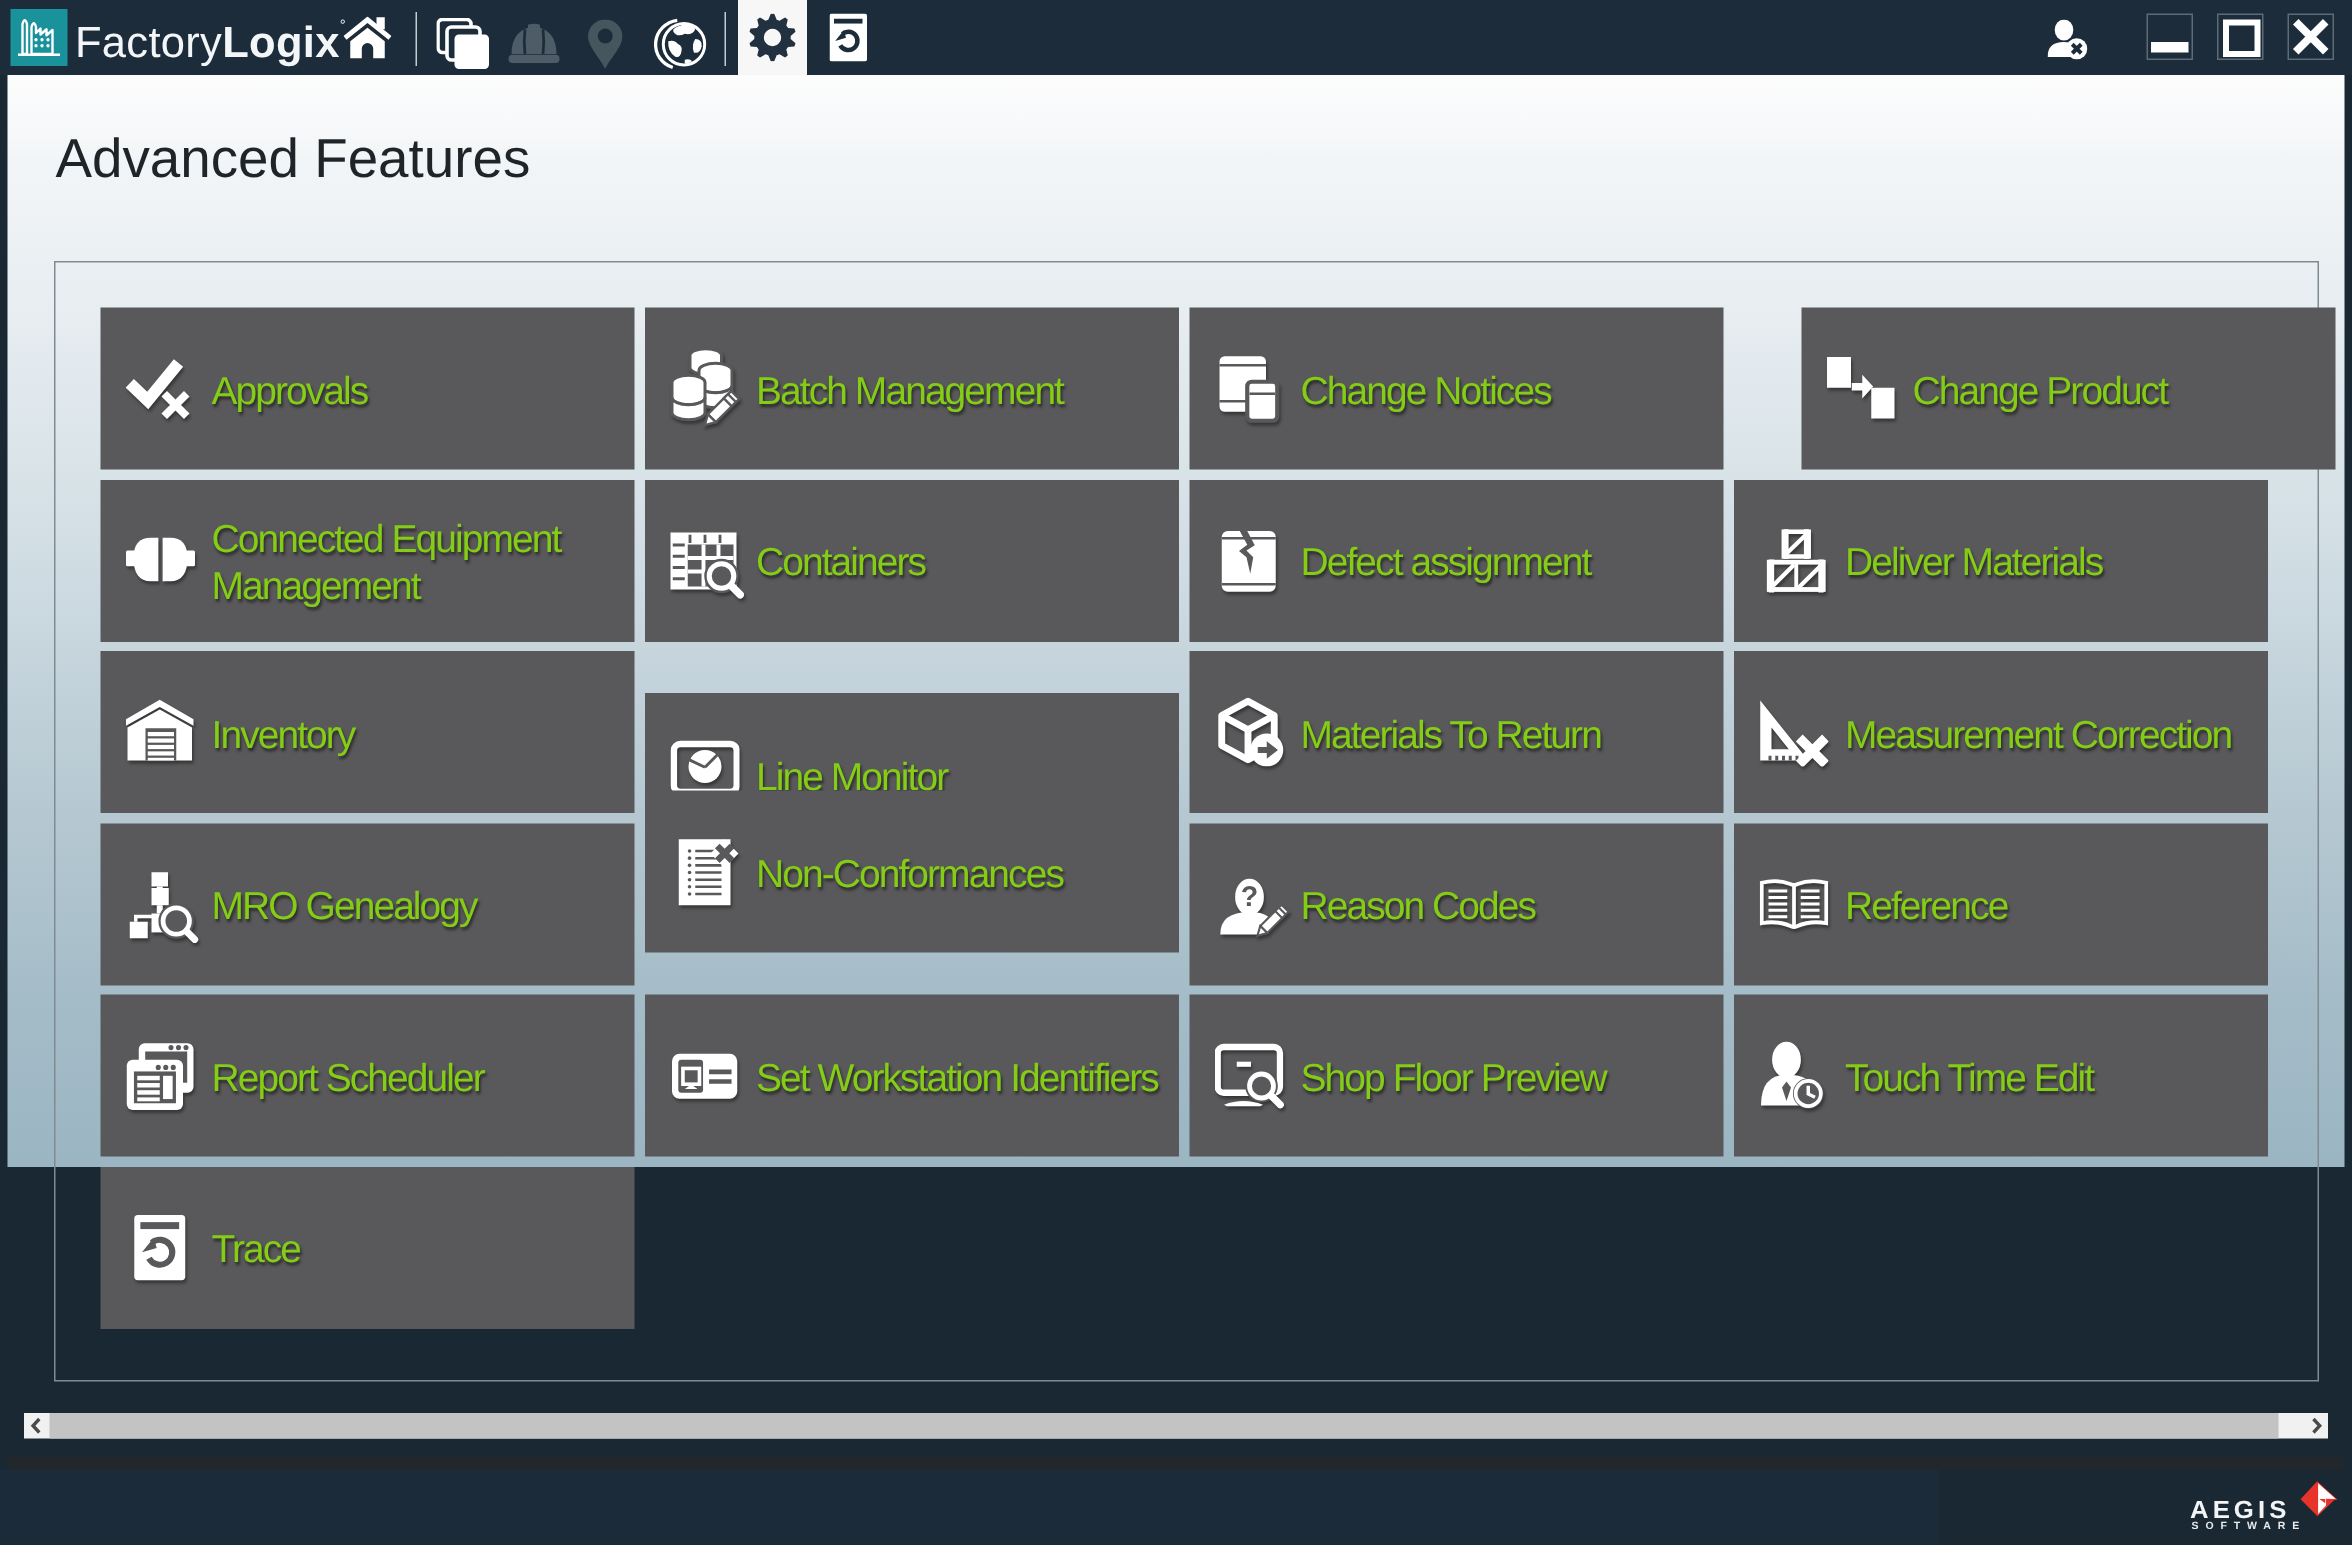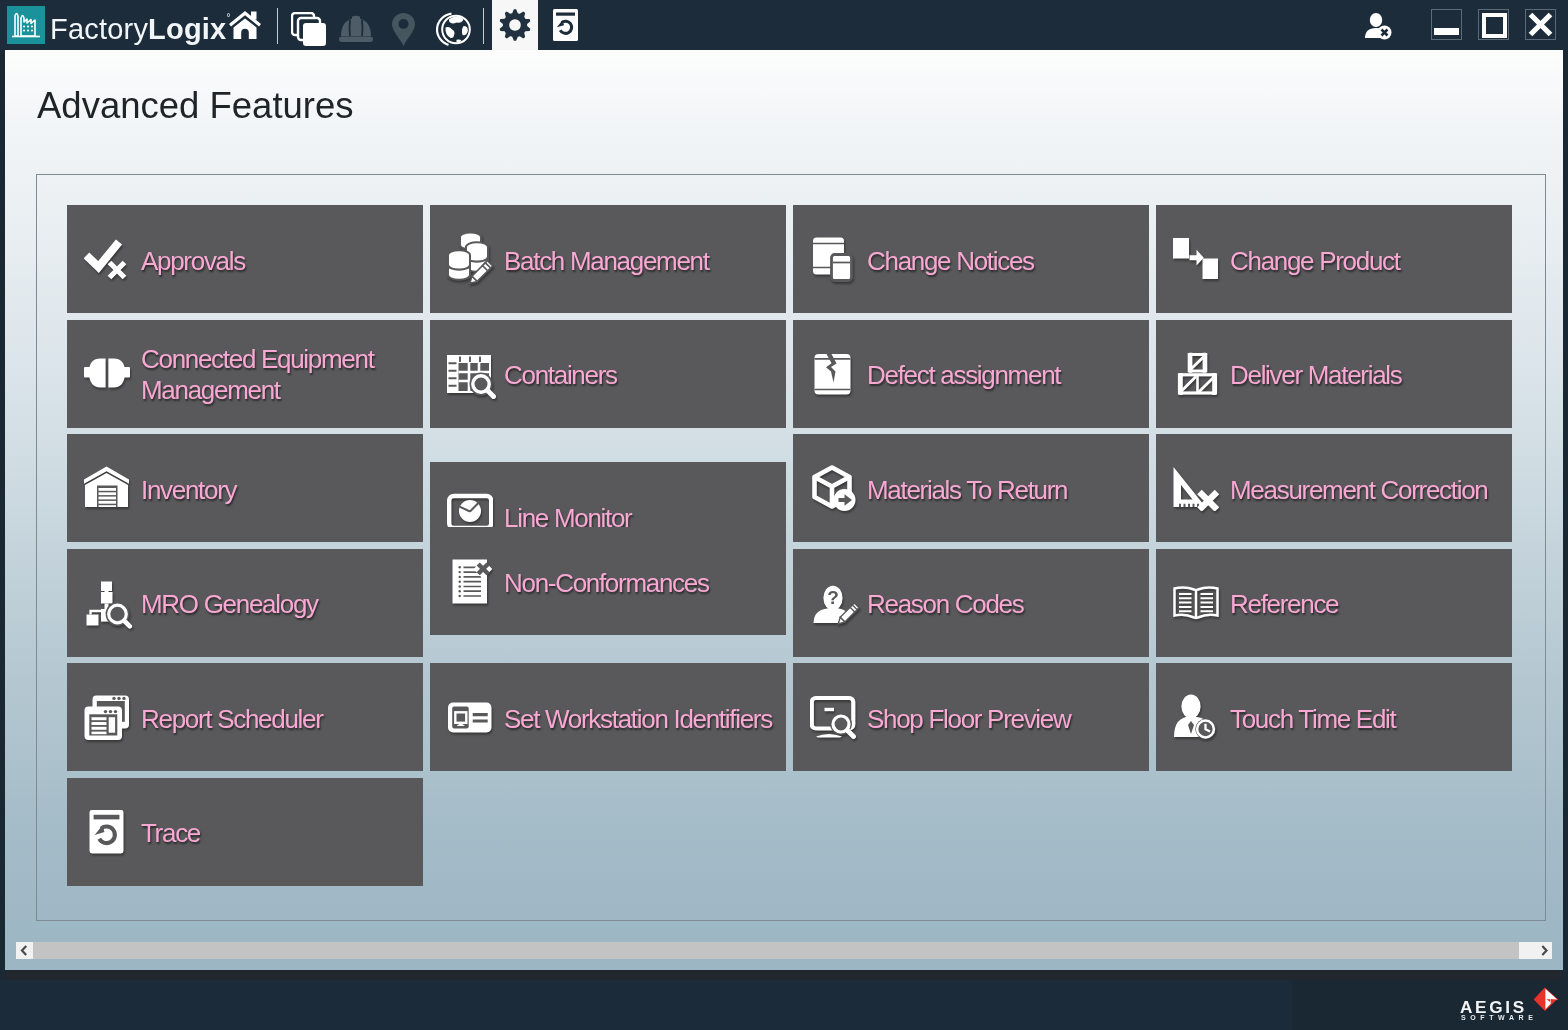--- a/index.html
+++ b/index.html
@@ -14,30 +14,30 @@
 #brand .bold { font-weight:bold; }
 #brand sup { font-size:10px; vertical-align:18px; }
 .sep { position:absolute; top:8px; width:1px; height:36px; background:#c3ccd2; }
 .tbico { position:absolute; top:0; }
 #gear-tile { position:absolute; left:492px; top:0; width:46px; height:50px; background:#f7f7f7; }
 
 
 .winbtn { position:absolute; top:9px; width:31px; height:31px; border:1px solid #5c6b77; }
 
 
-#content { position:absolute; left:5px; top:50px; width:1558px; height:920px;
+#content { position:absolute; left:5px; top:50px; width:1558px; height:728px;
   background:linear-gradient(to bottom,#fdfdfd 0%, #f2f5f7 8%, #e7edf1 22%, #d3dfe5 42%, #b8cad3 65%, #a4bcc8 85%, #9bb5c2 100%); }
 
 #title { position:absolute; left:32px; top:35px; font-size:36.5px; color:#1f2428; font-weight:normal; }
 
 #panel { position:absolute; left:31px; top:124px; width:1510px; height:747px; border:1px solid #7f8b93; }
 
 .btn { position:absolute; width:356px; height:108px; background:#59595b; color:#fff; }
 .btn .ic { position:absolute; left:17px; top:50%; transform:translateY(-50%); width:46px; height:46px; filter:drop-shadow(1px 2px 1.2px rgba(0,0,0,0.38)); }
-.btn .lbl { position:absolute; left:74px; top:calc(50% + 1.5px); transform:translateY(-50%); font-size:26px; letter-spacing:-1.3px; white-space:nowrap; color:#f9a8d4; text-shadow:1px 2px 2px rgba(0,0,0,0.55); line-height:31px; }
+.btn .lbl { position:absolute; left:74px; top:calc(50% + 1.5px); transform:translateY(-50%); font-size:26px; letter-spacing:-1.3px; white-space:nowrap; color:#84cc16; text-shadow:1px 2px 2px rgba(0,0,0,0.55); line-height:31px; }
 
 
 #sbar { position:absolute; left:11px; top:892px; width:1536px; height:17px; background:#f1f1f1; }
 #sbar .thumb { position:absolute; left:16.5px; top:0; width:1486px; height:17px; background:#c3c3c3; }
 
 
 #blackband { position:absolute; left:5px; top:970px; width:1558px; height:10px; background:#21272c; }
 #footer { position:absolute; left:0; top:980px; width:1292px; height:50px; background:#1b2b3a; }
 </style>
 </head>
@@ -163,21 +163,21 @@
   </div>
   <div class="btn" style="left:788px;top:155px;">
     <svg class="ic" viewBox="0 0 46 46">
       <rect x="3" y="1.5" width="31" height="37" rx="3.5" fill="#fff"></rect>
       <path d="M3 7.5 h31 M3 31.5 h31" stroke="#59595b" stroke-width="1.7"></path>
       <rect x="21.5" y="18.5" width="20" height="26" rx="3" fill="#fff" stroke="#59595b" stroke-width="2.8"></rect>
       <path d="M23 26.5 h17" stroke="#59595b" stroke-width="1.7"></path>
     </svg>
     <div class="lbl">Change Notices</div>
   </div>
-  <div class="btn" style="left:1151px;top:155px;">
+  <div class="btn" style="left:1196px;top:155px;">
     <svg class="ic" viewBox="0 0 46 46">
       <rect x="0" y="2" width="16" height="20.5" fill="#fff"></rect>
       <path d="M16.5 19.3 L23.5 19.3 L23.5 13.8 L30.8 21.7 L23.5 29.6 L23.5 24.3 L16.5 24.3 Z" fill="#fff"></path>
       <rect x="29.5" y="22.5" width="15.5" height="20.5" fill="#fff"></rect>
     </svg>
     <div class="lbl">Change Product</div>
   </div>
 
   <div class="btn" style="left:62px;top:269.5px;">
     <svg class="ic" viewBox="0 0 46 46">

